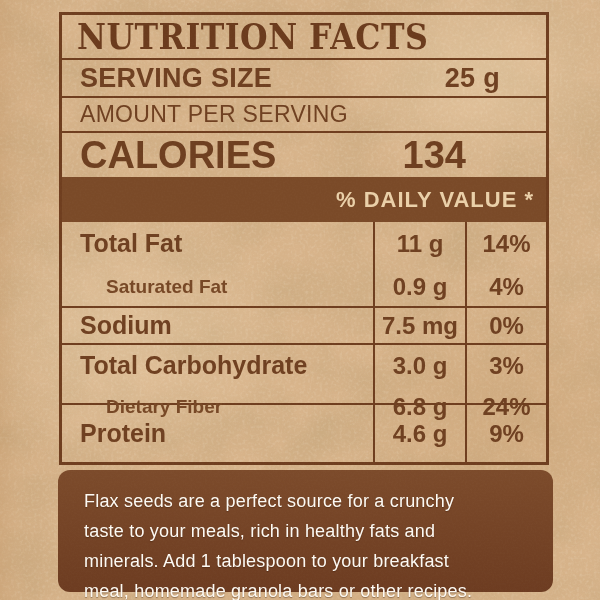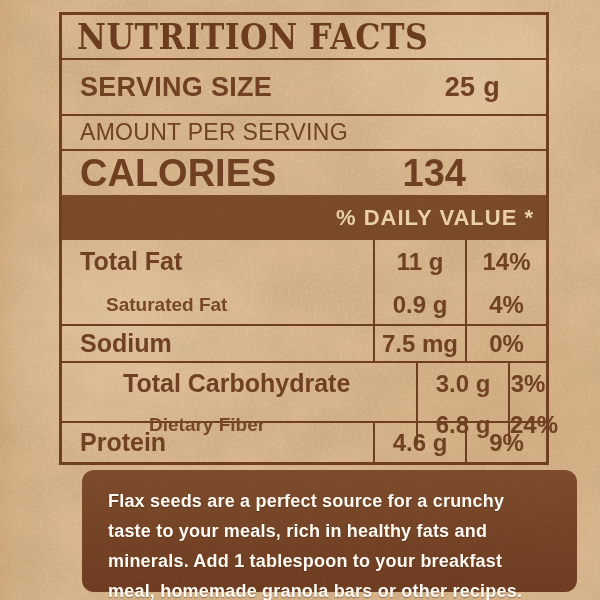--- a/index.html
+++ b/index.html
@@ -36,21 +36,21 @@
   .row{box-sizing:border-box;display:flex;align-items:center;}
   .sep{border-bottom:2px solid #6f3e1f;}
 
   .title-row{height:45px;padding-left:15px;}
   .title-text{
     font-family:"DejaVu Serif", serif;
     font-weight:bold;font-size:33px;letter-spacing:.5px;
     color:#6b3b1d;transform:scale(.96,1.08);transform-origin:left center;
     white-space:nowrap;
   }
-  .serving-row{height:56px;padding:0 46px 0 18px;justify-content:space-between;
+  .serving-row{height:38px;padding:0 46px 0 18px;justify-content:space-between;
     font-weight:bold;font-size:27px;letter-spacing:.3px;}
   .amount-row{height:35px;padding-left:18px;font-weight:normal;font-size:23px;letter-spacing:.3px;}
   .calories-row{height:44px;padding:0 80px 0 18px;justify-content:space-between;
     font-weight:bold;font-size:38px;color:#6e3f20;}
   .dv-bar{
     height:45px;background:#7a4a28;justify-content:flex-end;padding-right:12px;
     color:#ead0a9;font-weight:bold;font-size:22px;letter-spacing:1px;
   }
 
   
@@ -61,34 +61,33 @@
   }
   .cell{box-sizing:border-box;height:100%;display:flex;align-items:center;}
   .cell.name{padding-left:18px;font-weight:bold;font-size:25px;}
   .cell.name.sub{padding-left:44px;font-size:19px;color:#774826;}
   .cell.amt,.cell.dv{
     border-left:2px solid #6f3e1f;justify-content:center;
     font-weight:bold;font-size:24px;
   }
   .g-fat{height:86px;}   .g-fat .t-row{height:43px;}
   .g-sodium{height:37px;}.g-sodium .t-row{height:35px;}
-  .g-carb{height:60px;padding-left:43px;}  .g-carb .t-row{height:41px;}
+  .g-carb{height:60px;}  .g-carb .t-row{height:41px;}
   .g-protein{flex:1;}    .g-protein .t-row{height:100%;}
   .g-protein .t-row .cell{height:100%;}
 
   
   .footer-note{
     position:absolute;left:58px;top:470px;width:495px;height:122px;
     z-index:2;box-sizing:border-box;border-radius:12px;
     background:linear-gradient(180deg,#7c4b2b,#6d3c21);
-    color:#fdfaf4;font-weight:bold;font-size:18px;line-height:30px;
+    color:#fdfaf4;font-weight:normal;font-size:18px;line-height:30px;
     padding:16px 20px 15px 26px;
     text-shadow:0 1px 1px rgba(60,28,8,.45);
     letter-spacing:.2px;
-    margin-left:24px;
   }
   .footer-line{white-space:nowrap;}
 </style>
 </head>
 <body>
 
 <div class="page">
 
   <svg class="bg-svg" width="600" height="600" xmlns="http://www.w3.org/2000/svg">
     <defs>

